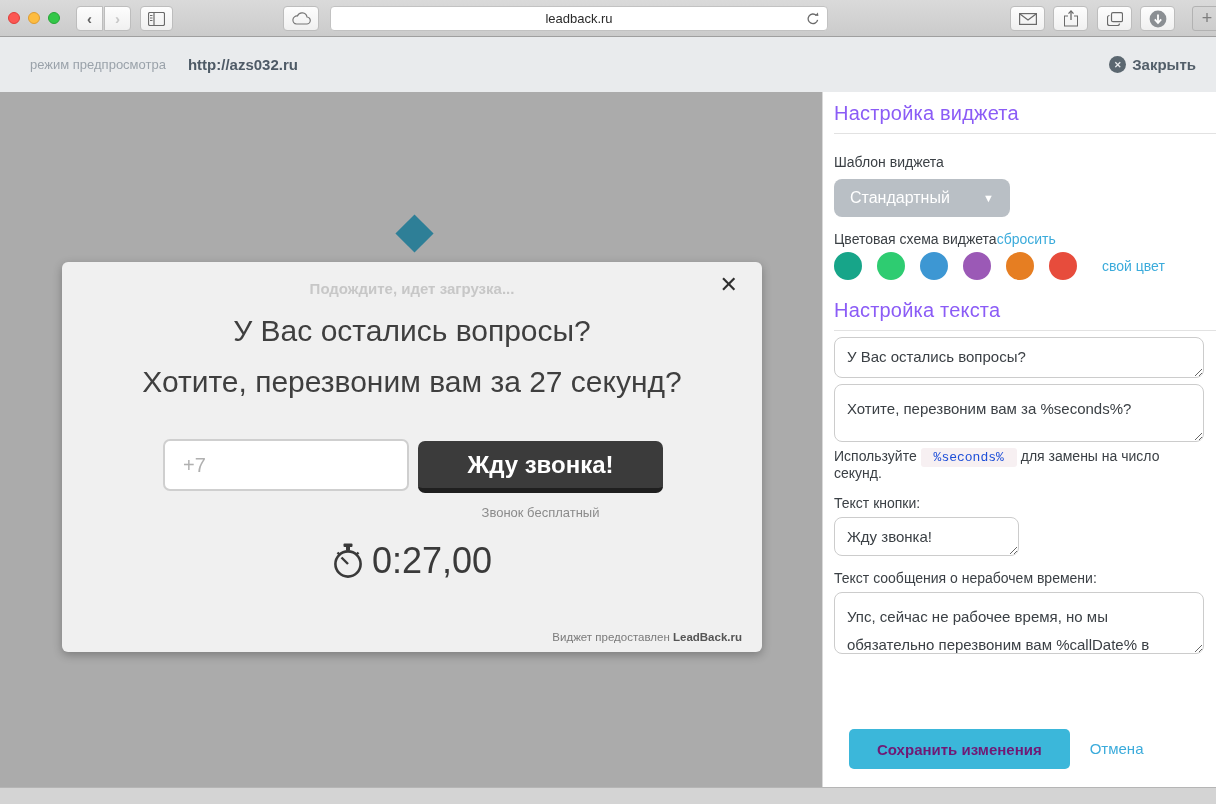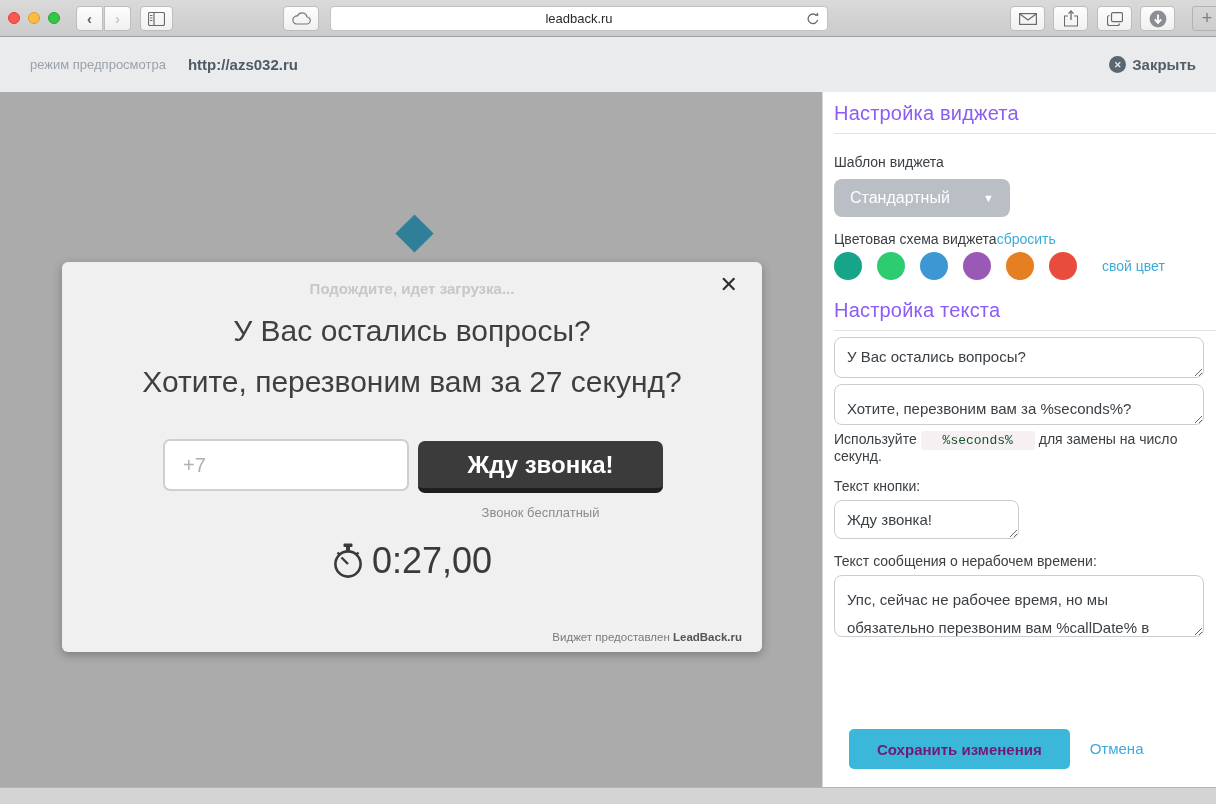--- a/index.html
+++ b/index.html
@@ -92,26 +92,26 @@
   .swatch-row { margin-top:5px; display:flex; align-items:center; gap:15px; }
   .swatch { width:28px; height:28px; border-radius:50%; cursor:pointer; }
   .custom-color { margin-left:10px; }
   .h-text { margin-top:19px; }
   .lab-field { margin-top:14px; }
   .lab-first { margin-top:21px; }
   .sb-input, .sb-textarea { display:block; margin-top:6px; width:370px; border:1px solid #ccc;
     border-radius:8px; font-size:15px; color:#3b4045; padding:10px 12px;
     font-family:"Liberation Sans", sans-serif; background:#fff; }
   .sb-input { height:41px; }
-  .sb-textarea { height:41px; line-height:1.85; resize:both; overflow:hidden; }
+  .sb-textarea { height:58px; line-height:1.85; resize:both; overflow:hidden; }
   .ta-tall { height:62px; }
   .in-short { width:185px; height:39px; }
   .hint { margin-top:6px; font-size:14px; color:#3b4045; }
-  .chip { font-family:"Liberation Mono", monospace; font-size:13px; color:#14532d;
-    background:#f7f0f2; padding:2px 22px; border-radius:3px; }
+  .chip { font-family:"Liberation Mono", monospace; font-size:13px; color:#1d4ed8;
+    background:#f7f0f2; padding:2px 13px; border-radius:3px; }
   .sb-footer { position:absolute; left:0; right:0; top:620px; bottom:0; background:#fff; padding:17px 0 0 26px;
     display:flex; align-items:flex-start; gap:20px; }
   .save-btn { background:#3bb7da; color:#701a75; border:none; border-radius:5px; height:40px;
     padding:0 28px; font-size:15px; font-weight:bold; cursor:pointer;
     font-family:"Liberation Sans", sans-serif; }
   .cancel-link { font-size:15px; margin-top:11px; }
 
   svg { display:block; }
 </style>
 </head>

